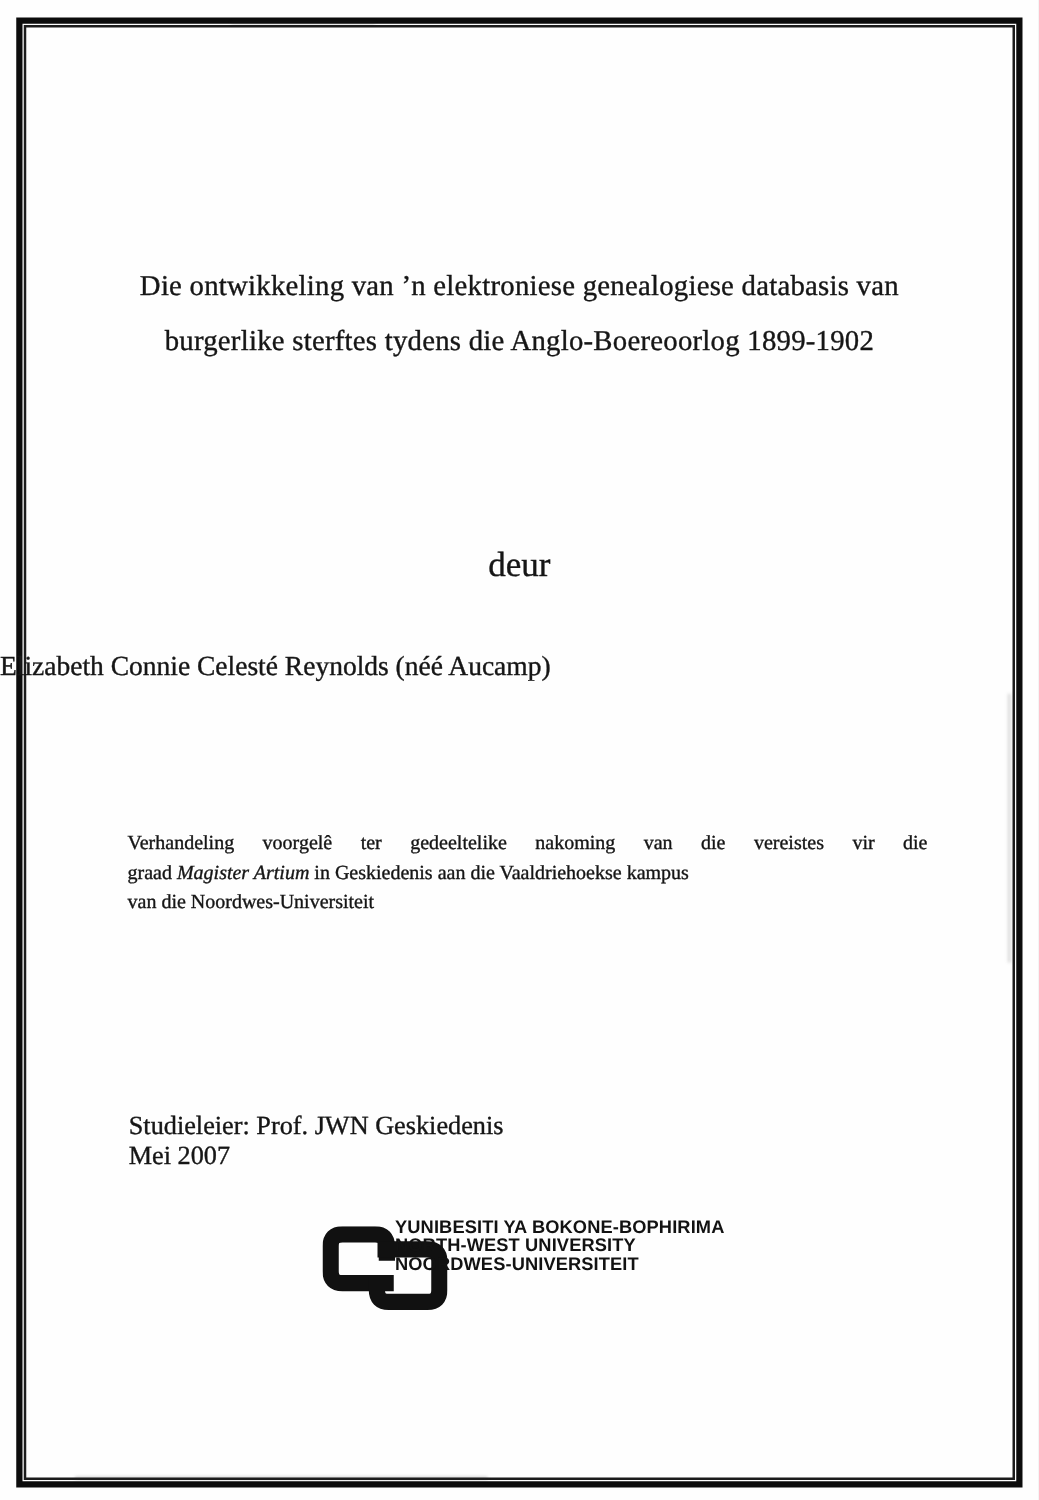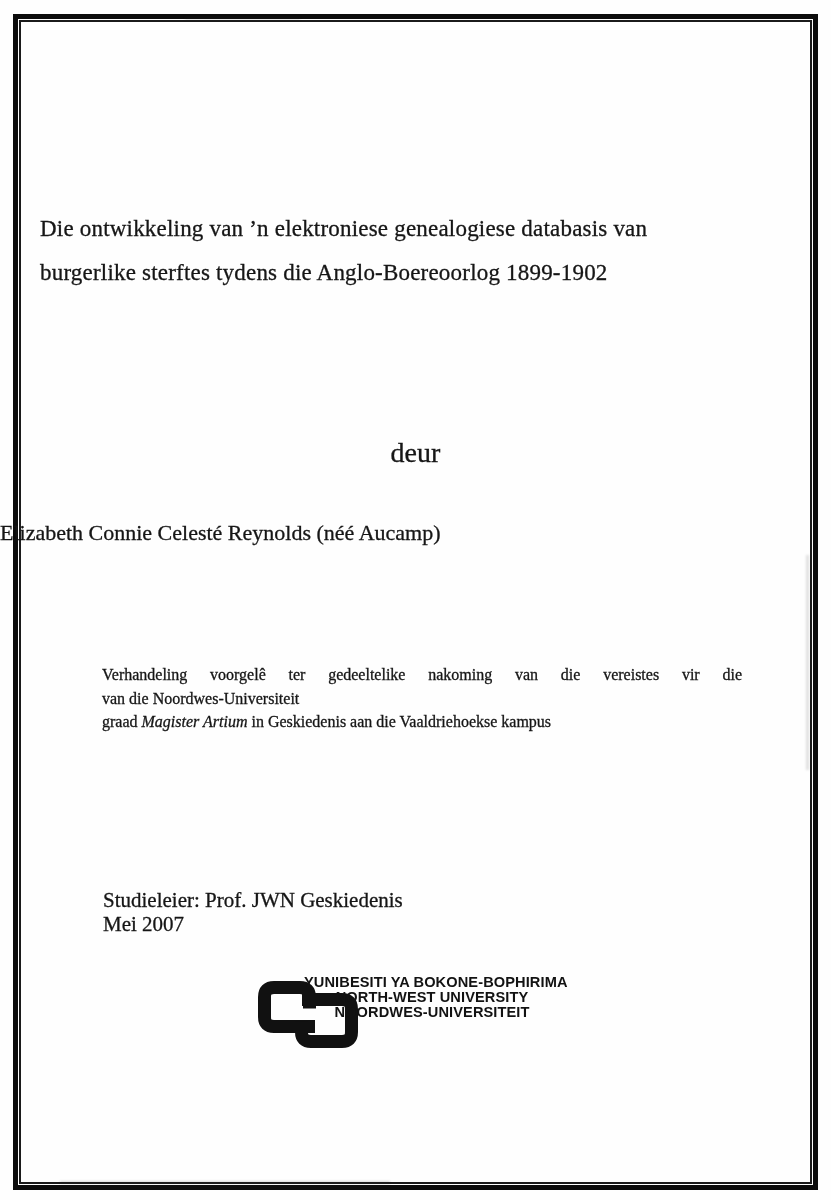--- a/index.html
+++ b/index.html
@@ -31,20 +31,21 @@
     box-sizing: border-box;
     border: 2px solid #1b1b1b;
   }
   .serif-ink {
     -webkit-text-stroke: 0.3px currentColor;
   }
   .title {
     position: absolute;
     left: 40px; right: 40px;
     top: 207px;
+    text-align: center;
     font-size: 23px;
     line-height: 44px;
     letter-spacing: 0.2px;
   }
   .byline {
     position: absolute;
     left: 0; right: 0;
     top: 437px;
     text-align: center;
     font-size: 28px;
@@ -82,24 +83,24 @@
     position: absolute;
     left: 0; top: 0;
   }
   .logo-mark {
     position: absolute;
     left: 258px;
     top: 981px;
   }
   .logo-text {
     position: absolute;
-    left: 304px;
+    left: 316px;
     top: 975px;
     width: 256px;
-    text-align: center;
+    text-align: left;
     font-family: "Liberation Sans", "DejaVu Sans", sans-serif;
     font-weight: 700;
     font-size: 14.6px;
     line-height: 15.2px;
     letter-spacing: 0.1px;
     color: #121212;
     white-space: nowrap;
   }
   
   .smudge {
@@ -125,22 +126,22 @@
     <div>Die ontwikkeling van ’n elektroniese genealogiese databasis van</div>
     <div>burgerlike sterftes tydens die Anglo-Boereoorlog 1899-1902</div>
   </div>
 
   <div class="byline serif-ink">deur</div>
 
   <div class="author serif-ink">Elizabeth Connie Celesté Reynolds (néé Aucamp)</div>
 
   <div class="submission serif-ink">
     <div class="just">Verhandeling voorgelê ter gedeeltelike nakoming van die vereistes vir die</div>
+    <div><span>graad </span><span class="it">Magister Artium</span><span> in Geskiedenis aan die Vaaldriehoekse kampus</span></div>
     <div>van die Noordwes-Universiteit</div>
-    <div><span>graad </span><span class="it">Magister Artium</span><span> in Geskiedenis aan die Vaaldriehoekse kampus</span></div>
   </div>
 
   <div class="supervisor-block serif-ink">
     <div>Studieleier: Prof. JWN Geskiedenis</div>
     <div>Mei 2007</div>
   </div>
 
   <div class="logo">
     <svg class="logo-mark" width="100" height="67" viewBox="0 0 100 67" aria-hidden="true">
 

